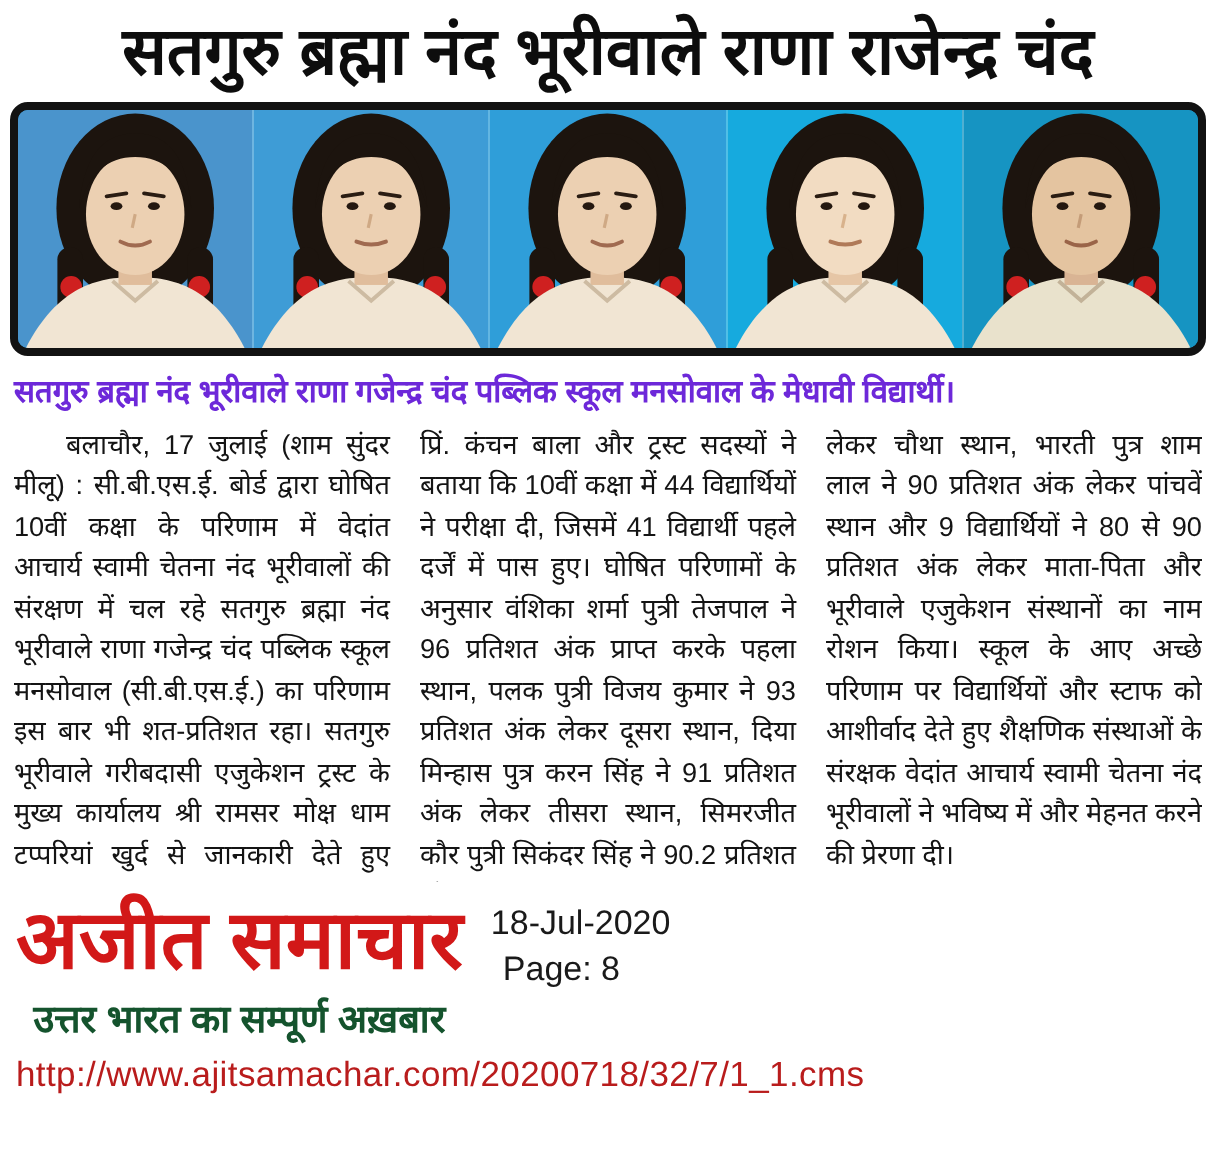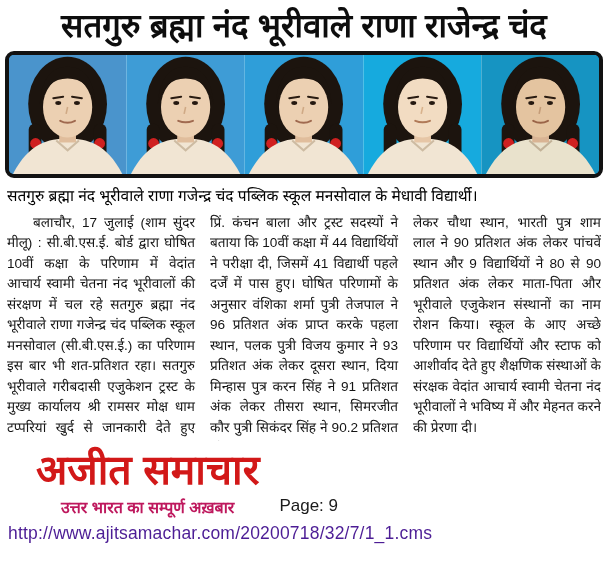--- a/index.html
+++ b/index.html
@@ -36,22 +36,22 @@
     background: #2f9ed9;
   }
   .photo-panel { flex: 1; position: relative; overflow: hidden; }
   .photo-panel + .photo-panel { border-left: 1px solid rgba(255,255,255,0.25); }
   .photo-panel svg { display: block; width: 100%; height: 100%; }
 
   
   .caption {
     margin: 6px 7px 0 7px;
     font-size: 15.5px;
-    font-weight: 400;
-    color: #000000;
+    font-weight: 700;
+    color: #6d28d9;
     white-space: nowrap;
   }
 
   
   .article {
     margin: 7px 7px 0 7px;
     display: flex;
     gap: 15px;
     height: 228px;
     overflow: hidden;
@@ -60,48 +60,48 @@
     flex: 1;
     font-size: 13.6px;
     line-height: 20.5px;
     color: #141414;
     text-align: justify;
   }
   .article .col.first { text-indent: 26px; }
 
   
   .footer { margin: 8px 0 0 8px; position: relative; }
-  .footer-row { display: flex; align-items: flex-end; margin-left: 28px; }
+  .footer-row { display: flex; align-items: flex-start; }
   .brand { display: inline-block; text-align: center; }
   .brand .logo {
     font-size: 41px;
     font-weight: 800;
     color: #d21818;
     line-height: 1.05;
     white-space: nowrap;
   }
   .brand .tagline {
     margin-top: 4px;
-    font-size: 16px;
+    font-size: 19px;
     font-weight: 700;
-    color: #be185d;
+    color: #14532d;
     white-space: nowrap;
   }
   .issue-info {
     margin-left: 14px;
     margin-top: 2px;
     color: #1a1a1a;
     font-size: 17px;
     line-height: 1.35;
   }
   .issue-info .page-no { padding-left: 6px; }
   .article-url {
     margin-top: 5px;
     font-size: 17.5px;
-    color: #4c1d95;
+    color: #b91c1c;
     letter-spacing: 0.2px;
     white-space: nowrap;
   }
 </style>
 </head>
 <body>
 
 <div class="page">
 
   <div class="headline">
@@ -228,19 +228,20 @@
     <div class="col">लेकर चौथा स्थान, भारती पुत्र शाम लाल ने 90 प्रतिशत अंक लेकर पांचवें स्थान और 9 विद्यार्थियों ने 80 से 90 प्रतिशत अंक लेकर माता-पिता और भूरीवाले एजुकेशन संस्थानों का नाम रोशन किया। स्कूल के आए अच्छे परिणाम पर विद्यार्थियों और स्टाफ को आशीर्वाद देते हुए शैक्षणिक संस्थाओं के संरक्षक वेदांत आचार्य स्वामी चेतना नंद भूरीवालों ने भविष्य में और मेहनत करने की प्रेरणा दी।</div>
   </div>
 
   <div class="footer">
     <div class="footer-row">
       <div class="brand">
         <div class="logo">अजीत समाचार</div>
         <div class="tagline">उत्तर भारत का सम्पूर्ण अख़बार</div>
       </div>
       <div class="issue-info">
-        <div class="page-no">Page: 9</div>
+        <div>18-Jul-2020</div>
+        <div class="page-no">Page: 8</div>
       </div>
     </div>
     <div class="article-url">http://www.ajitsamachar.com/20200718/32/7/1_1.cms</div>
   </div>
 
 </div>
 
 </body></html>

